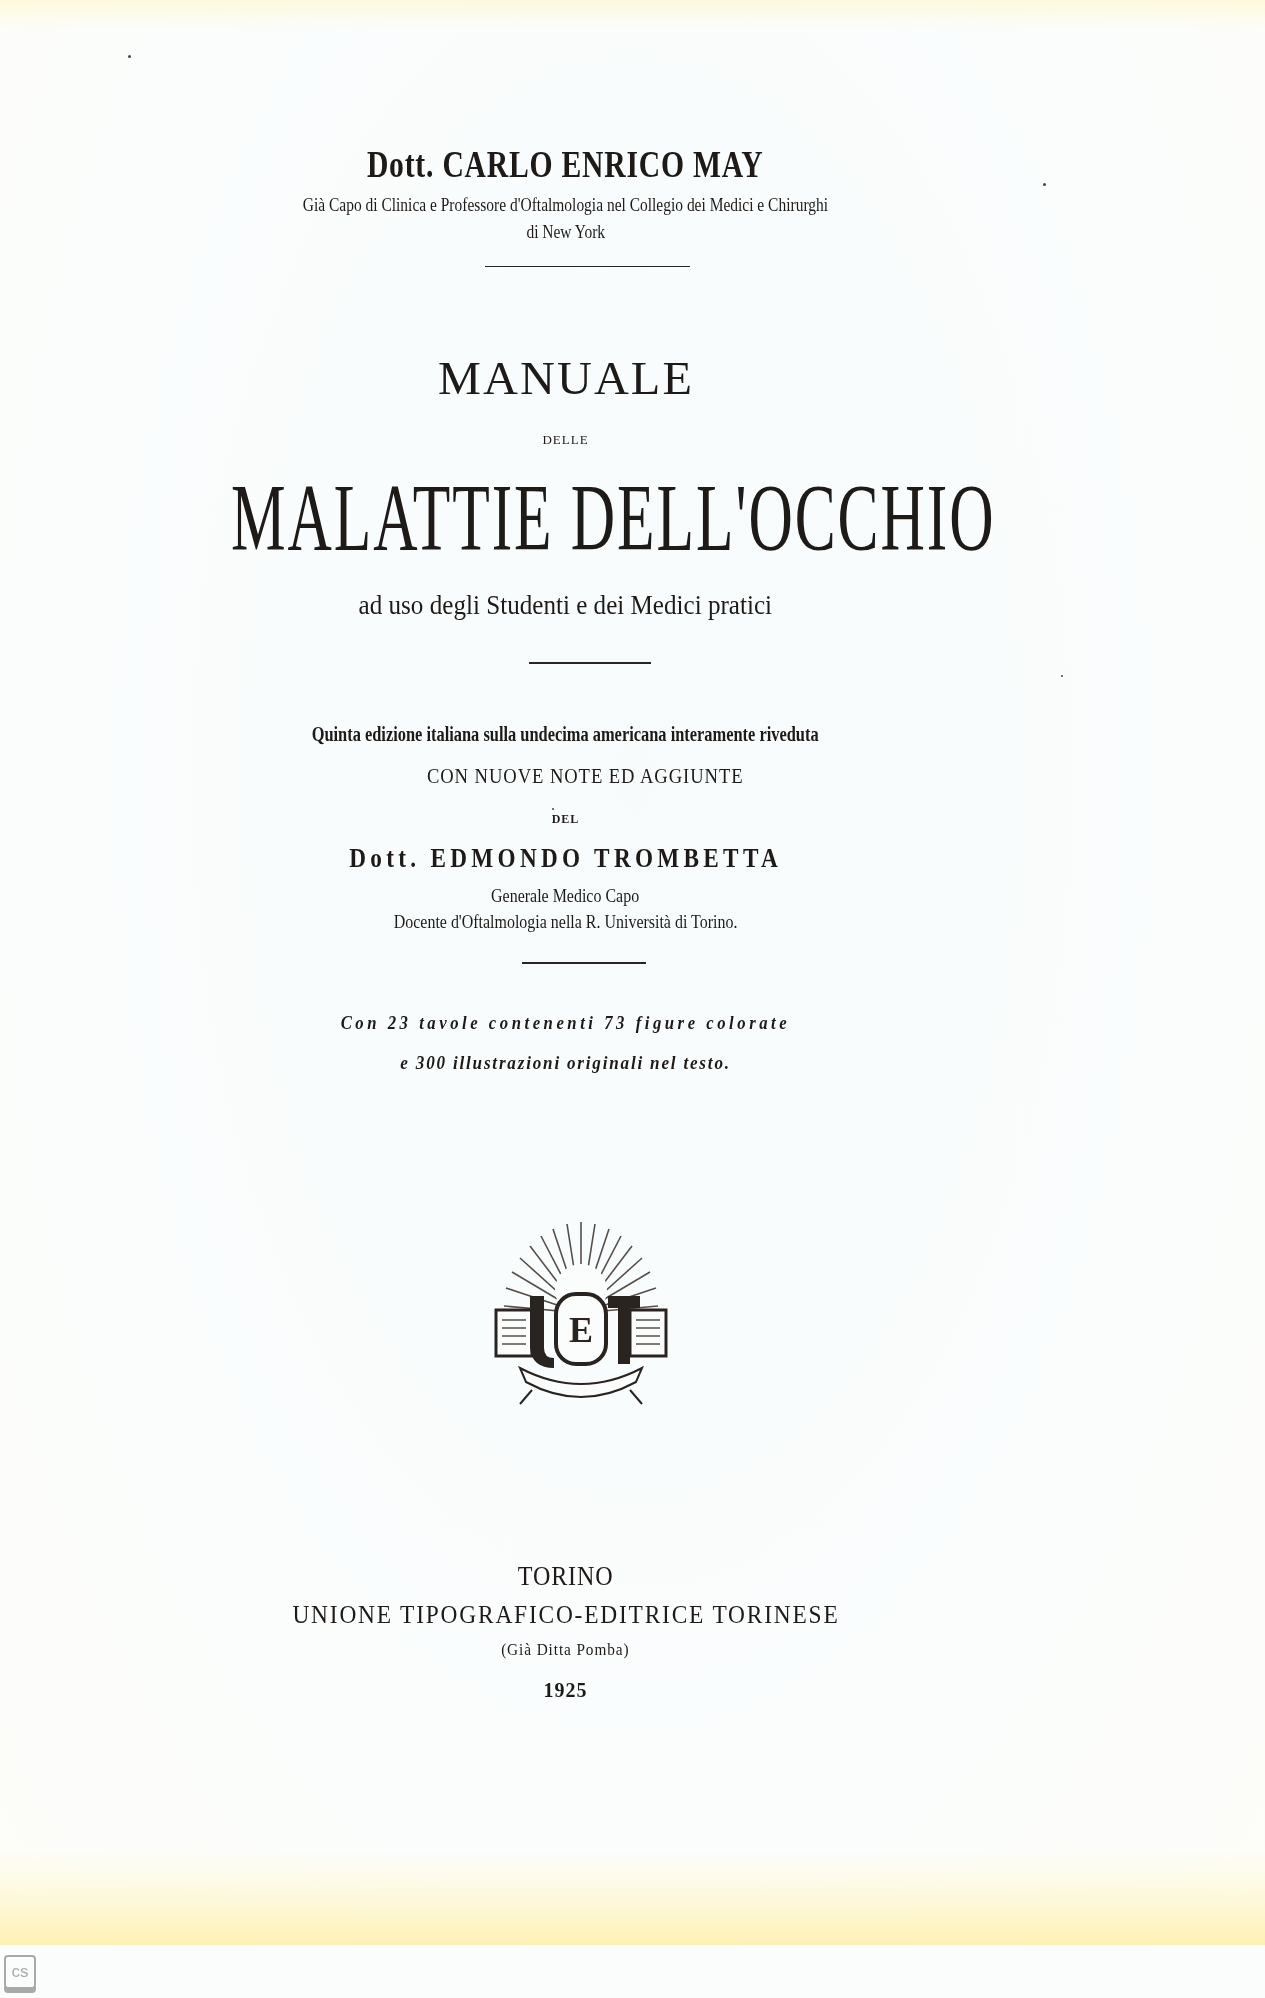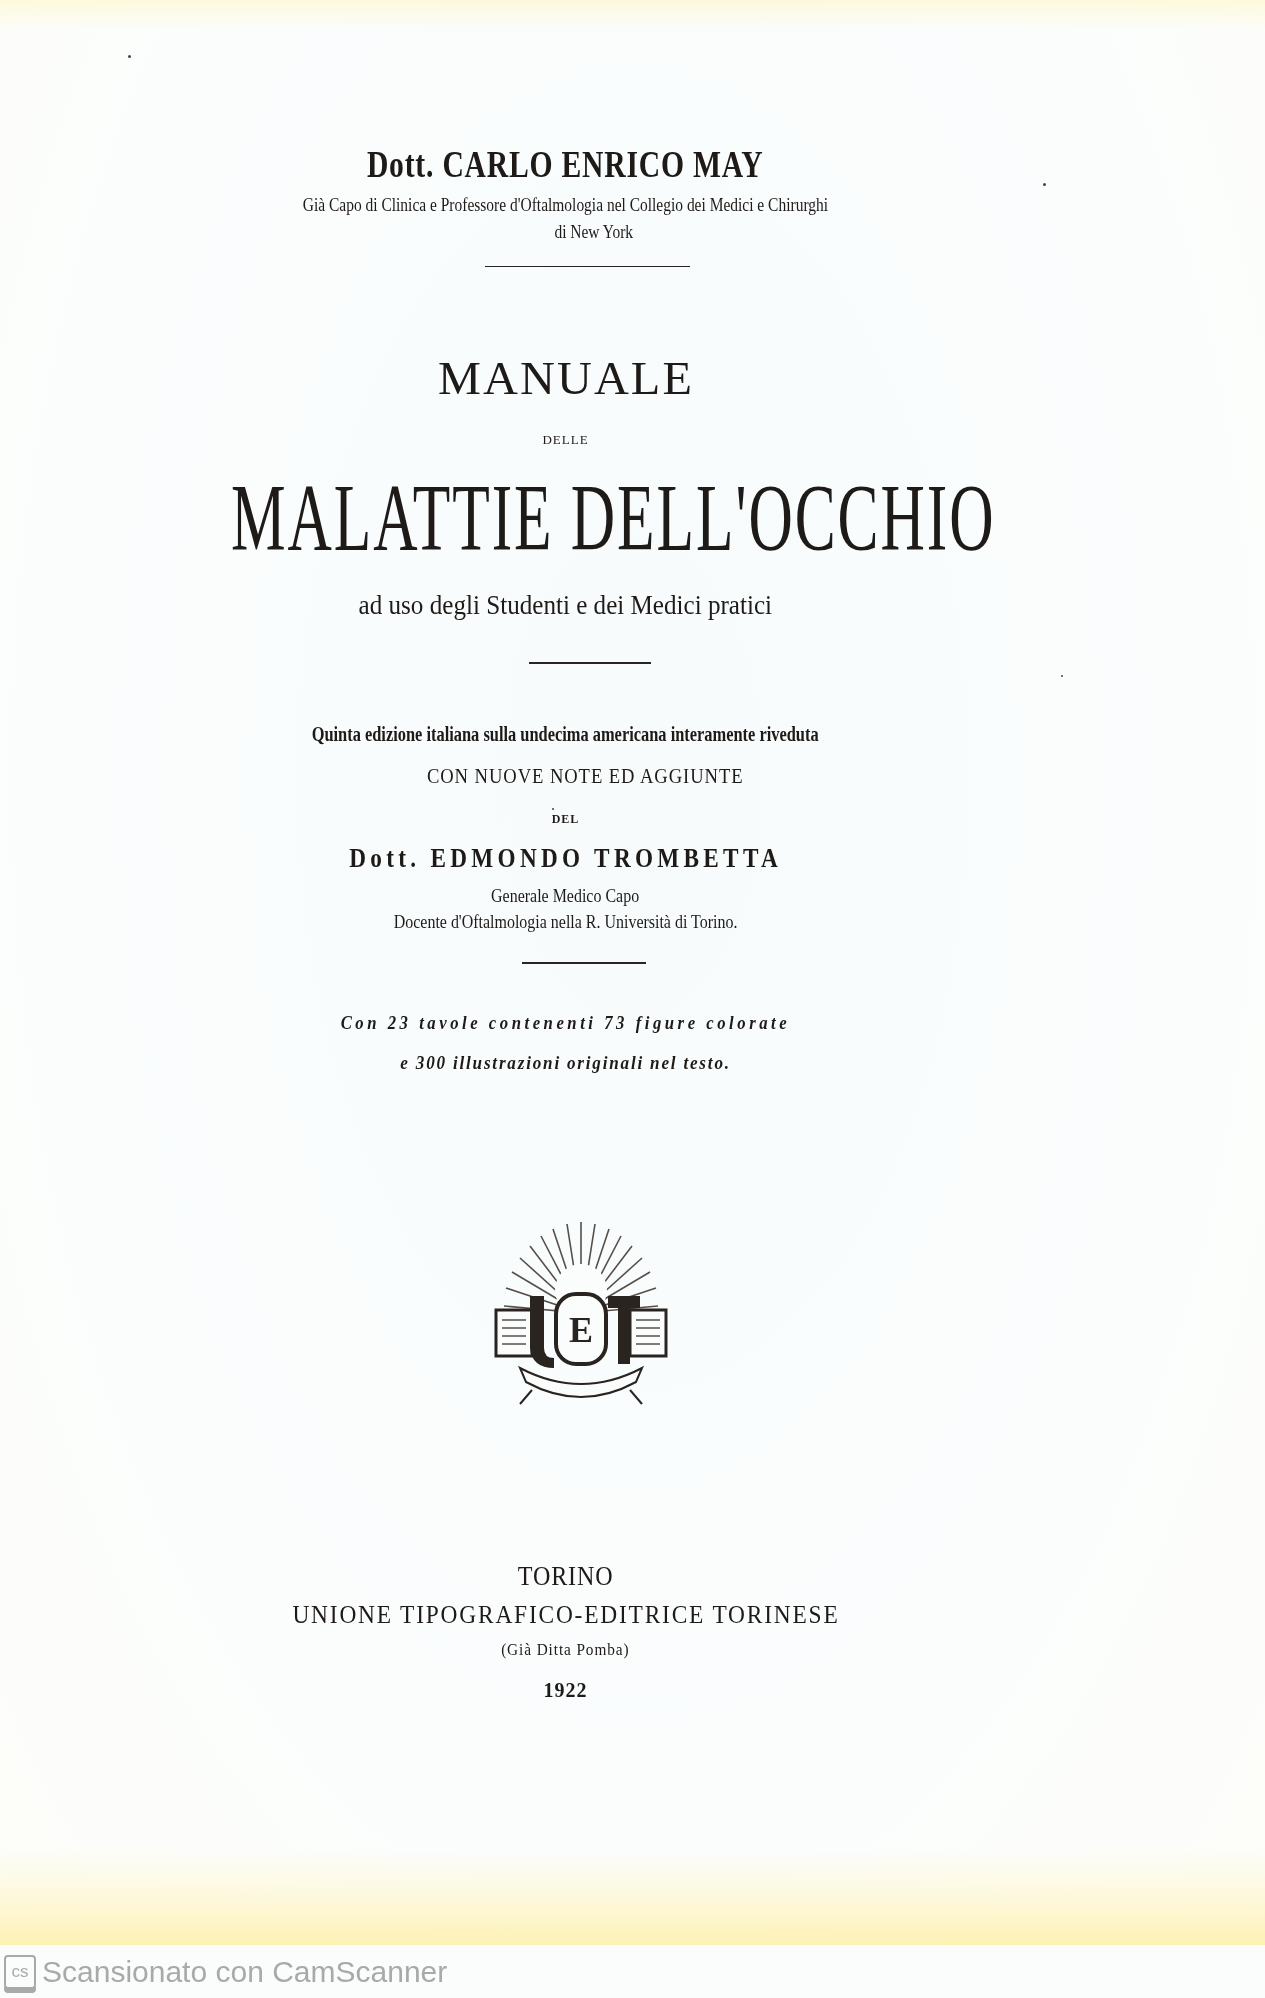--- a/index.html
+++ b/index.html
@@ -24,21 +24,21 @@
   .line {
     position:absolute; left:0; width:1131px; text-align:center; white-space:nowrap;
   }
   .cond { display:inline-block; transform-origin:center; }
   .author {
     top:142px; font-size:38px; font-weight:bold; letter-spacing:1px;
   }
   .author .cond { transform:scaleX(0.78); }
   .affil1 { top:195px; font-size:18px; }
   .affil1 .cond { transform:scaleX(0.86); }
-  .affil2 { top:222px; font-size:18px;padding-left:28px; }
+  .affil2 { top:222px; font-size:18px; }
   .affil2 .cond { transform:scaleX(0.86); }
   .rule {
     position:absolute; height:2px; background:#2a2522;
   }
   .manuale { top:352px; font-size:46px; letter-spacing:2px; }
   .manuale .cond { transform:scaleX(1.05); }
   .delle { top:432px; font-size:13px; letter-spacing:1px; }
   .title {
     top:470px; font-size:96px; letter-spacing:3px; line-height:1;padding-left:16px;
   }
@@ -204,19 +204,18 @@
 <div class="line torino">
   <span class="cond">TORINO</span>
 </div>
 <div class="line publisher">
   <span class="cond">UNIONE TIPOGRAFICO-EDITRICE TORINESE</span>
 </div>
 <div class="line ditta">
   <span class="cond">(Già Ditta Pomba)</span>
 </div>
 <div class="line year">
-  <span>1922</span>
+  <span>1925</span>
 </div>
 
 <div class="watermark">
   <span class="cs-logo">cs</span>
-  <span>Scansionato con CamScanner</span>
 </div>
 
 </body></html>

